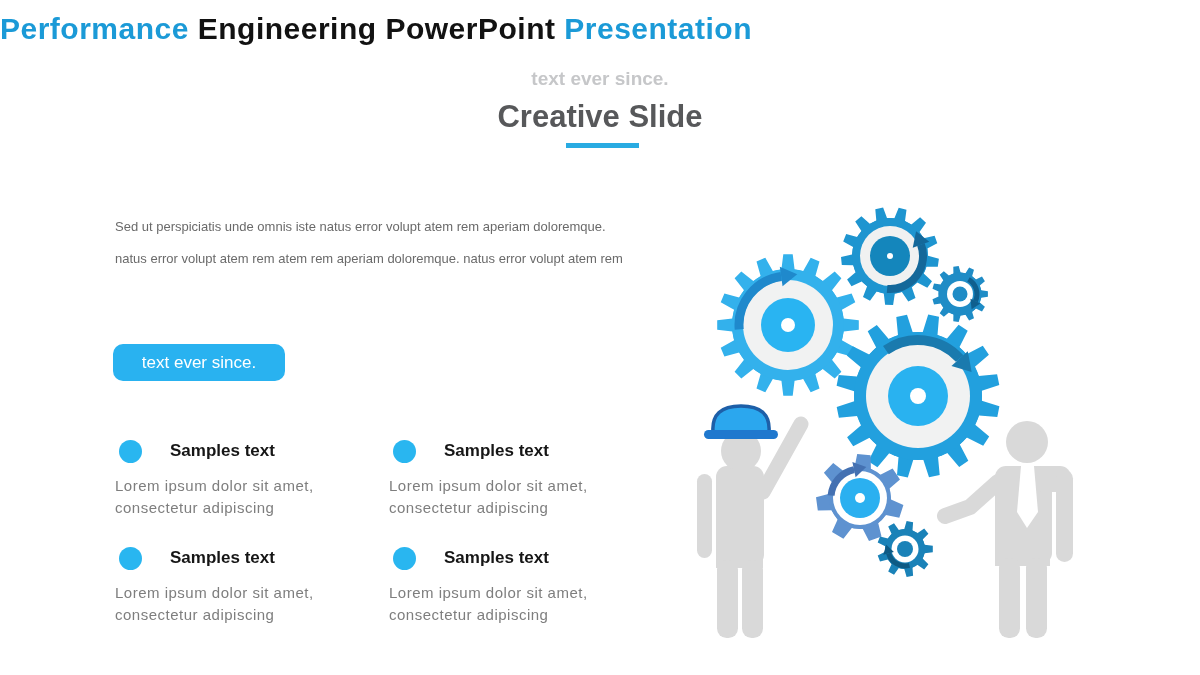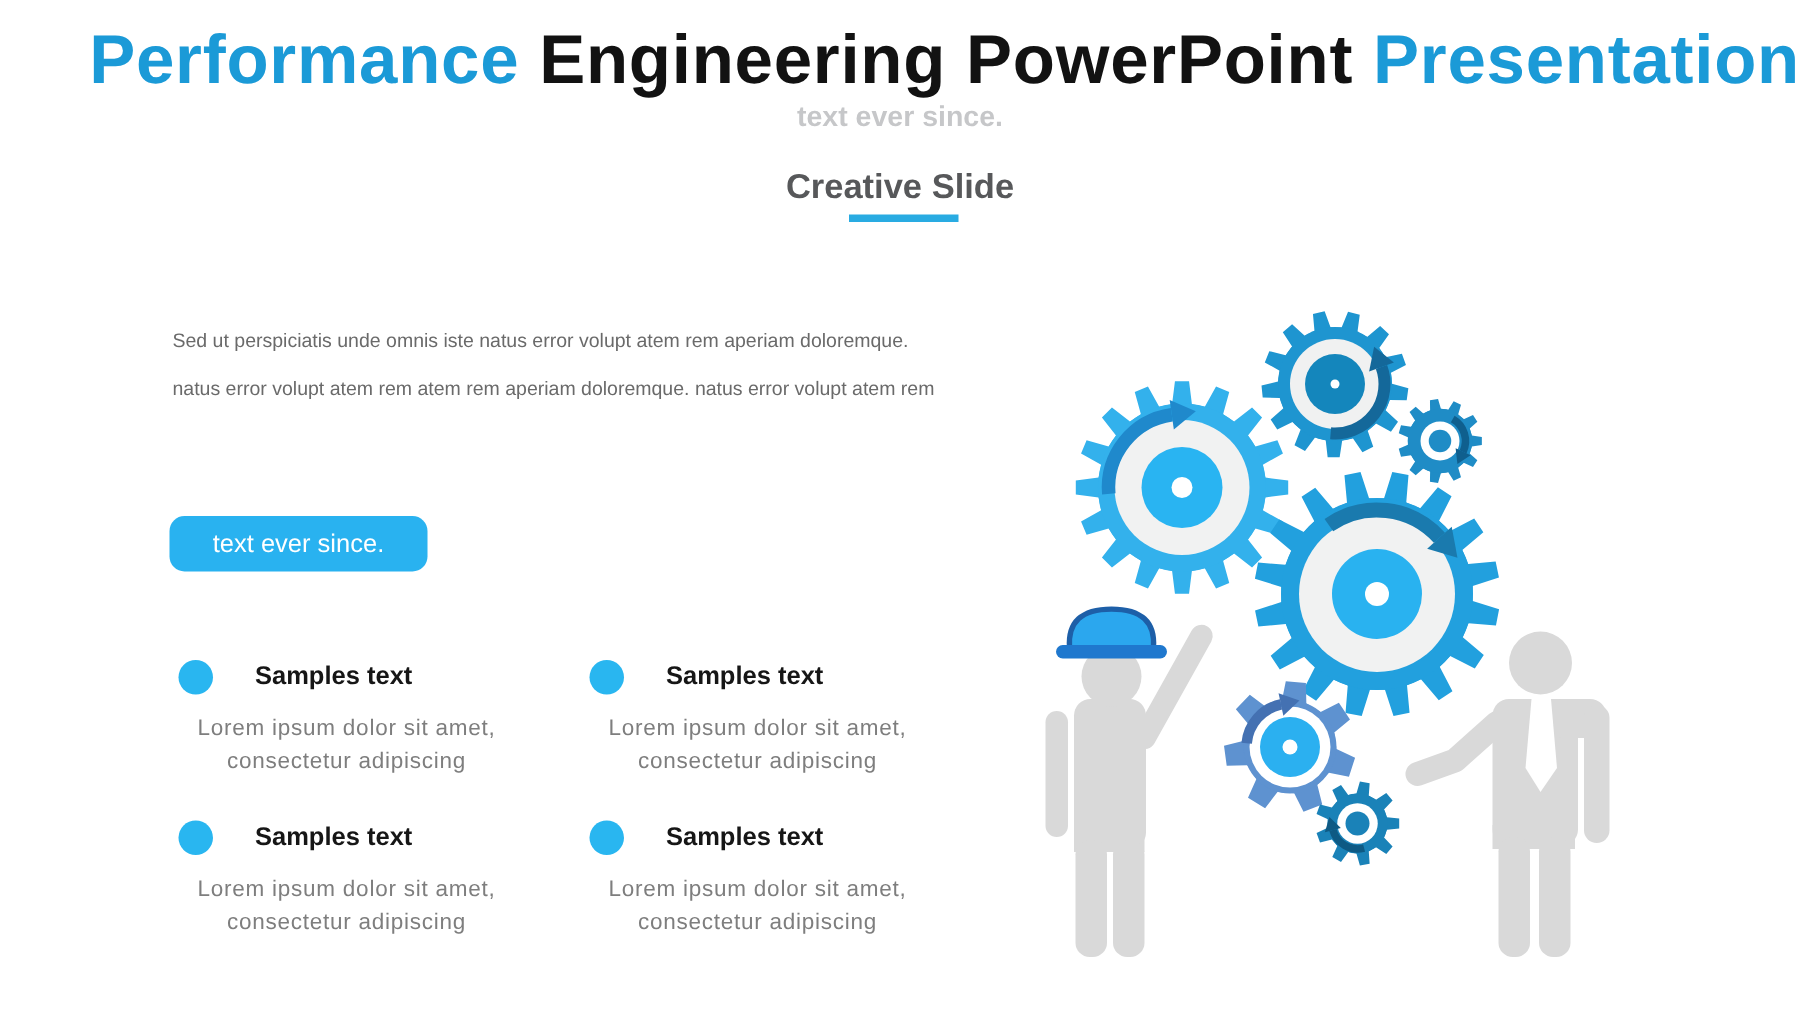--- a/index.html
+++ b/index.html
@@ -1,36 +1,36 @@
 <!DOCTYPE html>
 <html><head>
 <meta charset="utf-8">
 <style>
   html,body{margin:0;padding:0;background:#fff;}
   .slide{position:relative;width:1200px;height:675px;background:#ffffff;overflow:hidden;
          font-family:"Liberation Sans",sans-serif;}
 
   
-  .main-title{position:absolute;top:12px;left:0;right:0;margin:0;text-align:right;
-              font-size:46px;font-weight:bold;letter-spacing:.5px;color:#121212;}
+  .main-title{position:absolute;top:12px;left:0;right:0;margin:0;text-align:left;
+              font-size:30px;font-weight:bold;letter-spacing:.5px;color:#121212;}
   .main-title .accent{color:#1B9AD7;}
   .tagline{position:absolute;top:68px;left:0;right:0;text-align:center;
            font-size:19px;font-weight:bold;color:#C6C7C9;}
-  .section-title{position:absolute;top:99px;left:0;right:0;margin:12px;text-align:center;
-                 font-size:23px;font-weight:bold;color:#57585A;}
+  .section-title{position:absolute;top:99px;left:0;right:0;margin:0;text-align:center;
+                 font-size:31px;font-weight:bold;color:#57585A;}
   .underline-bar{position:absolute;top:143px;left:566px;width:73px;height:5px;background:#29ABE2;}
 
   
   .body-paragraph{position:absolute;left:115px;top:211px;width:518px;margin:0;
                   font-size:13px;line-height:31.5px;color:#6A6A6A;}
   .cta-button{position:absolute;left:113px;top:344px;width:172px;height:37px;
               background:#29B2F0;border:none;border-radius:10px;color:#ffffff;
               font-size:17px;font-family:"Liberation Sans",sans-serif;cursor:pointer;}
 
-  .feature{position:absolute;width:252px;text-align:center;}
+  .feature{position:absolute;width:252px;}
   .feature.f1{left:115px;top:438px;} .feature.f2{left:389px;top:438px;}
   .feature.f3{left:115px;top:545px;} .feature.f4{left:389px;top:545px;}
   .feature-head{display:flex;align-items:center;height:26px;}
   .bullet{width:23px;height:23px;border-radius:50%;background:#29B6F0;margin-left:4px;flex:0 0 auto;}
   .feature-title{margin:0 0 0 28px;font-size:17px;font-weight:bold;color:#161616;}
   .feature-desc{margin:11px 0 0 0;width:232px;font-size:15px;line-height:22px;
                 letter-spacing:.5px;color:#7E7E7E;}
 
   
   .illus{position:absolute;left:680px;top:190px;}

